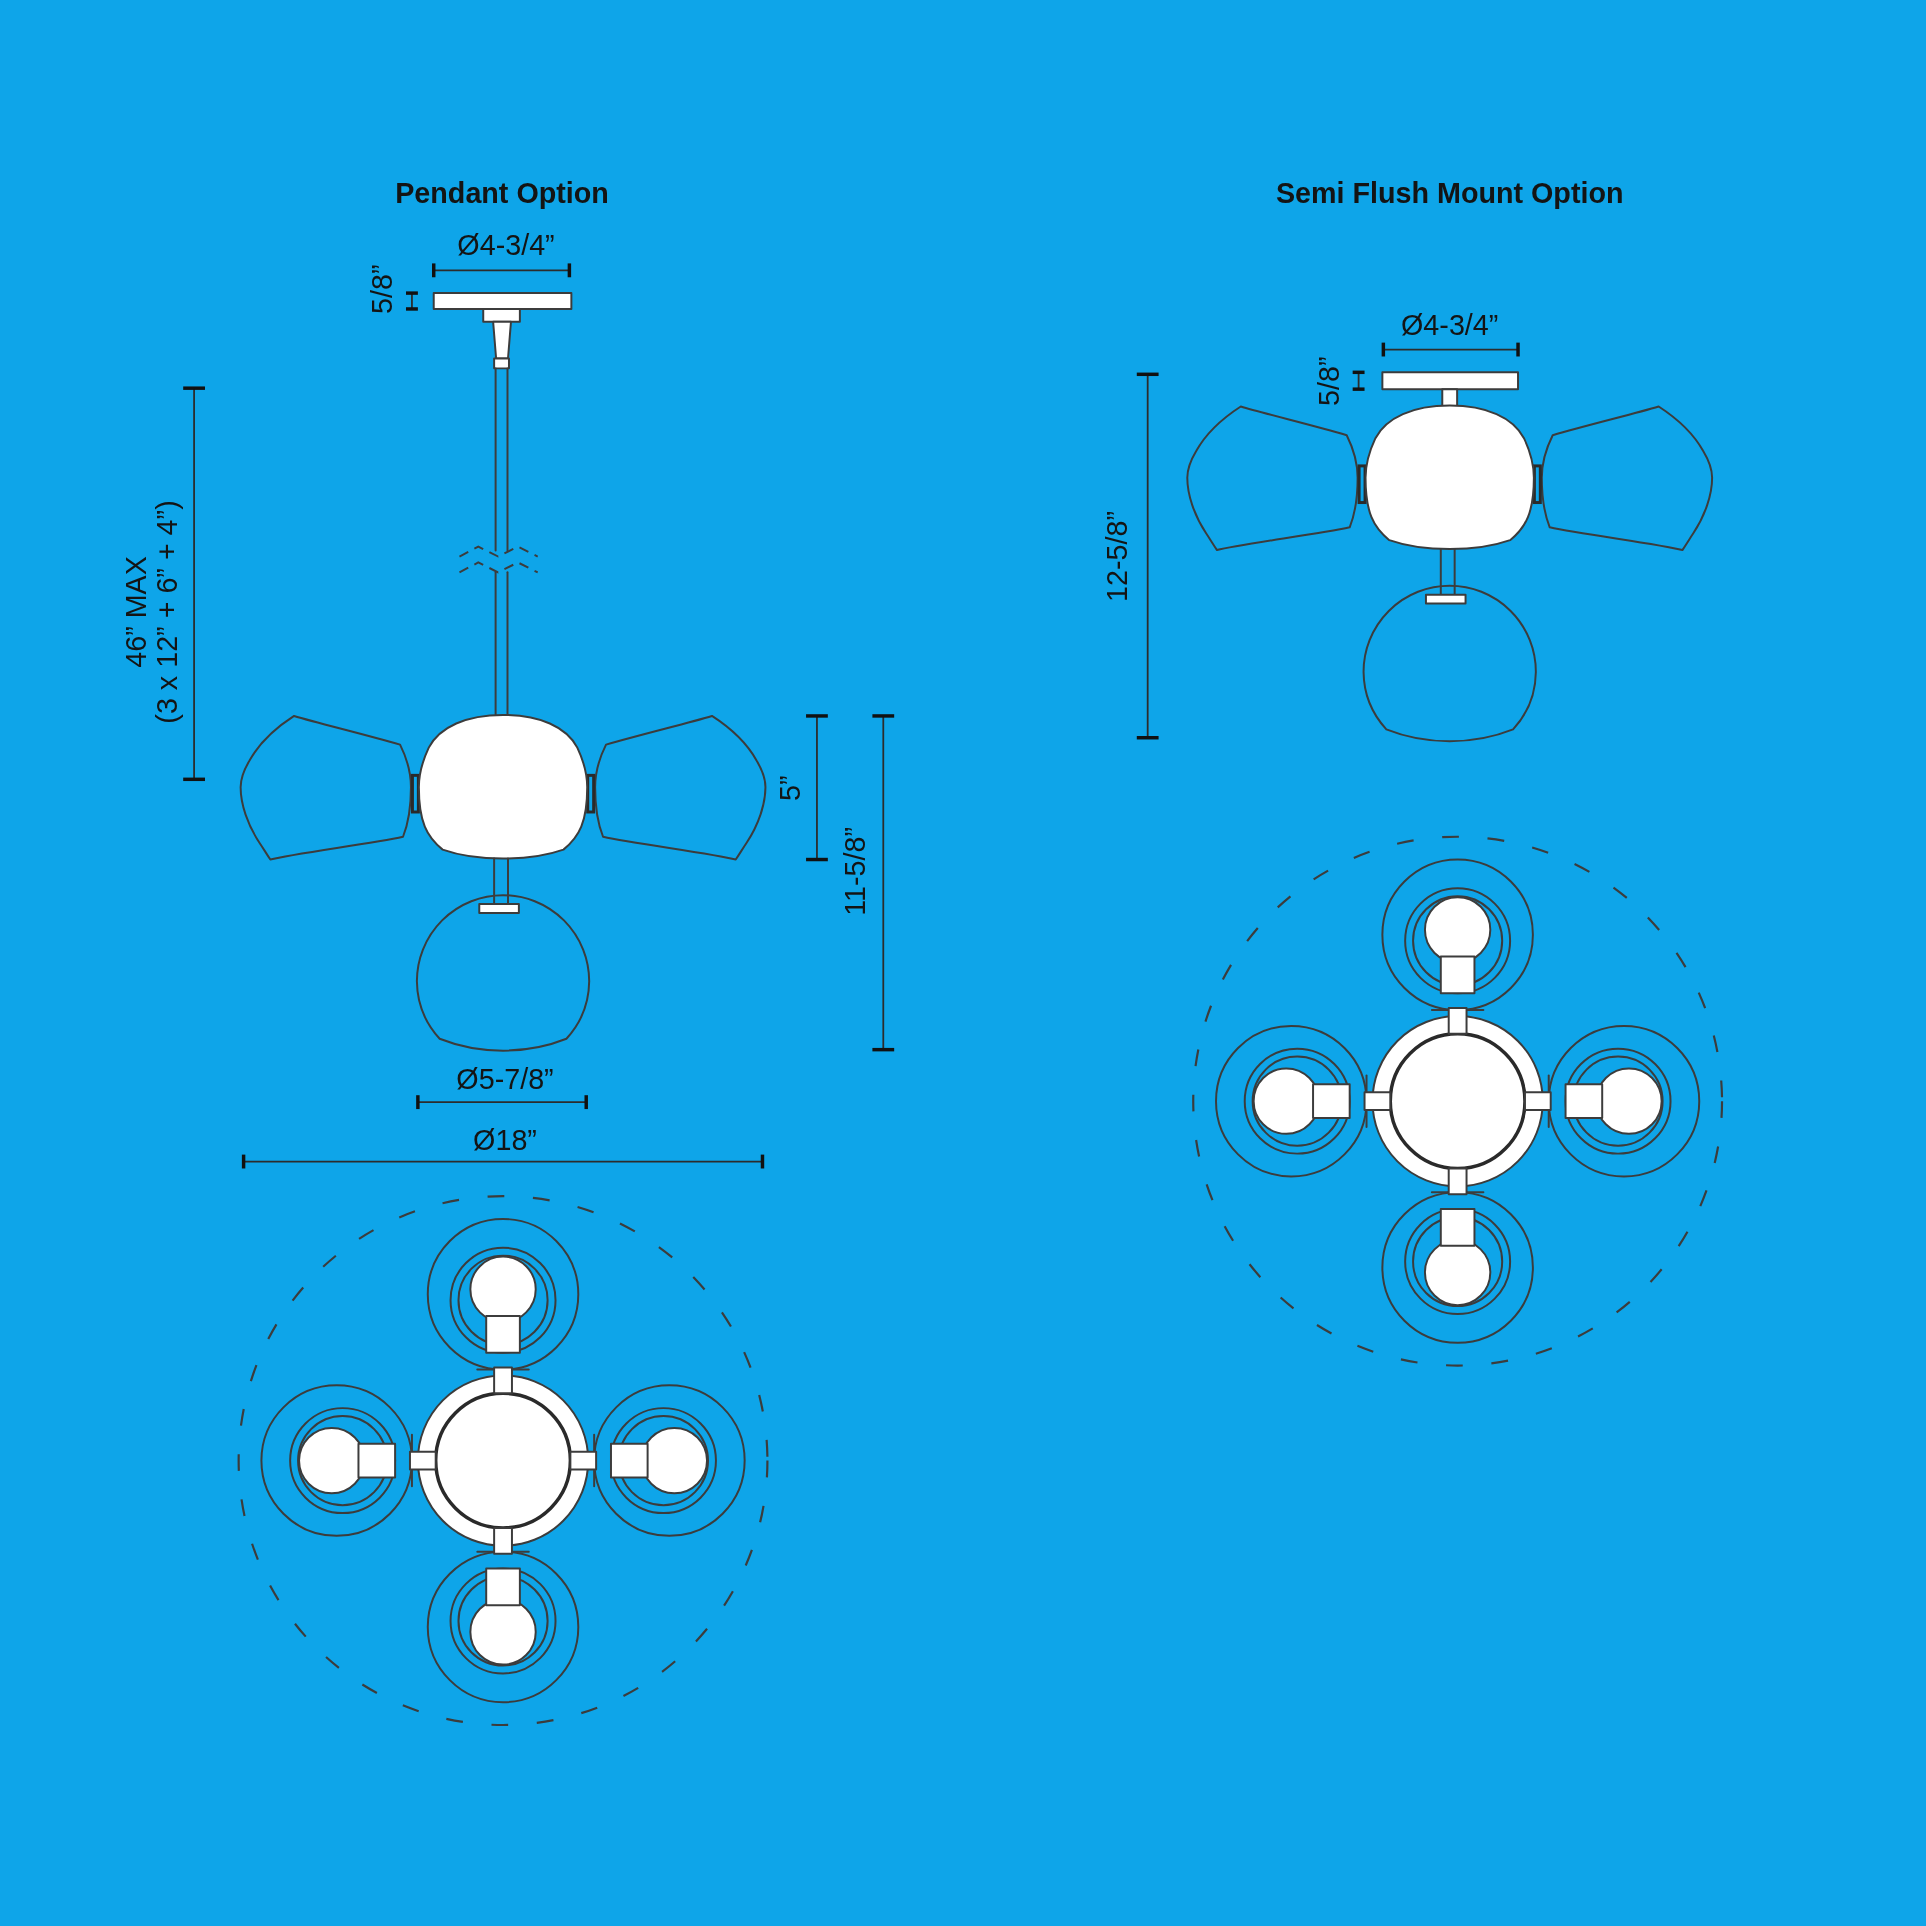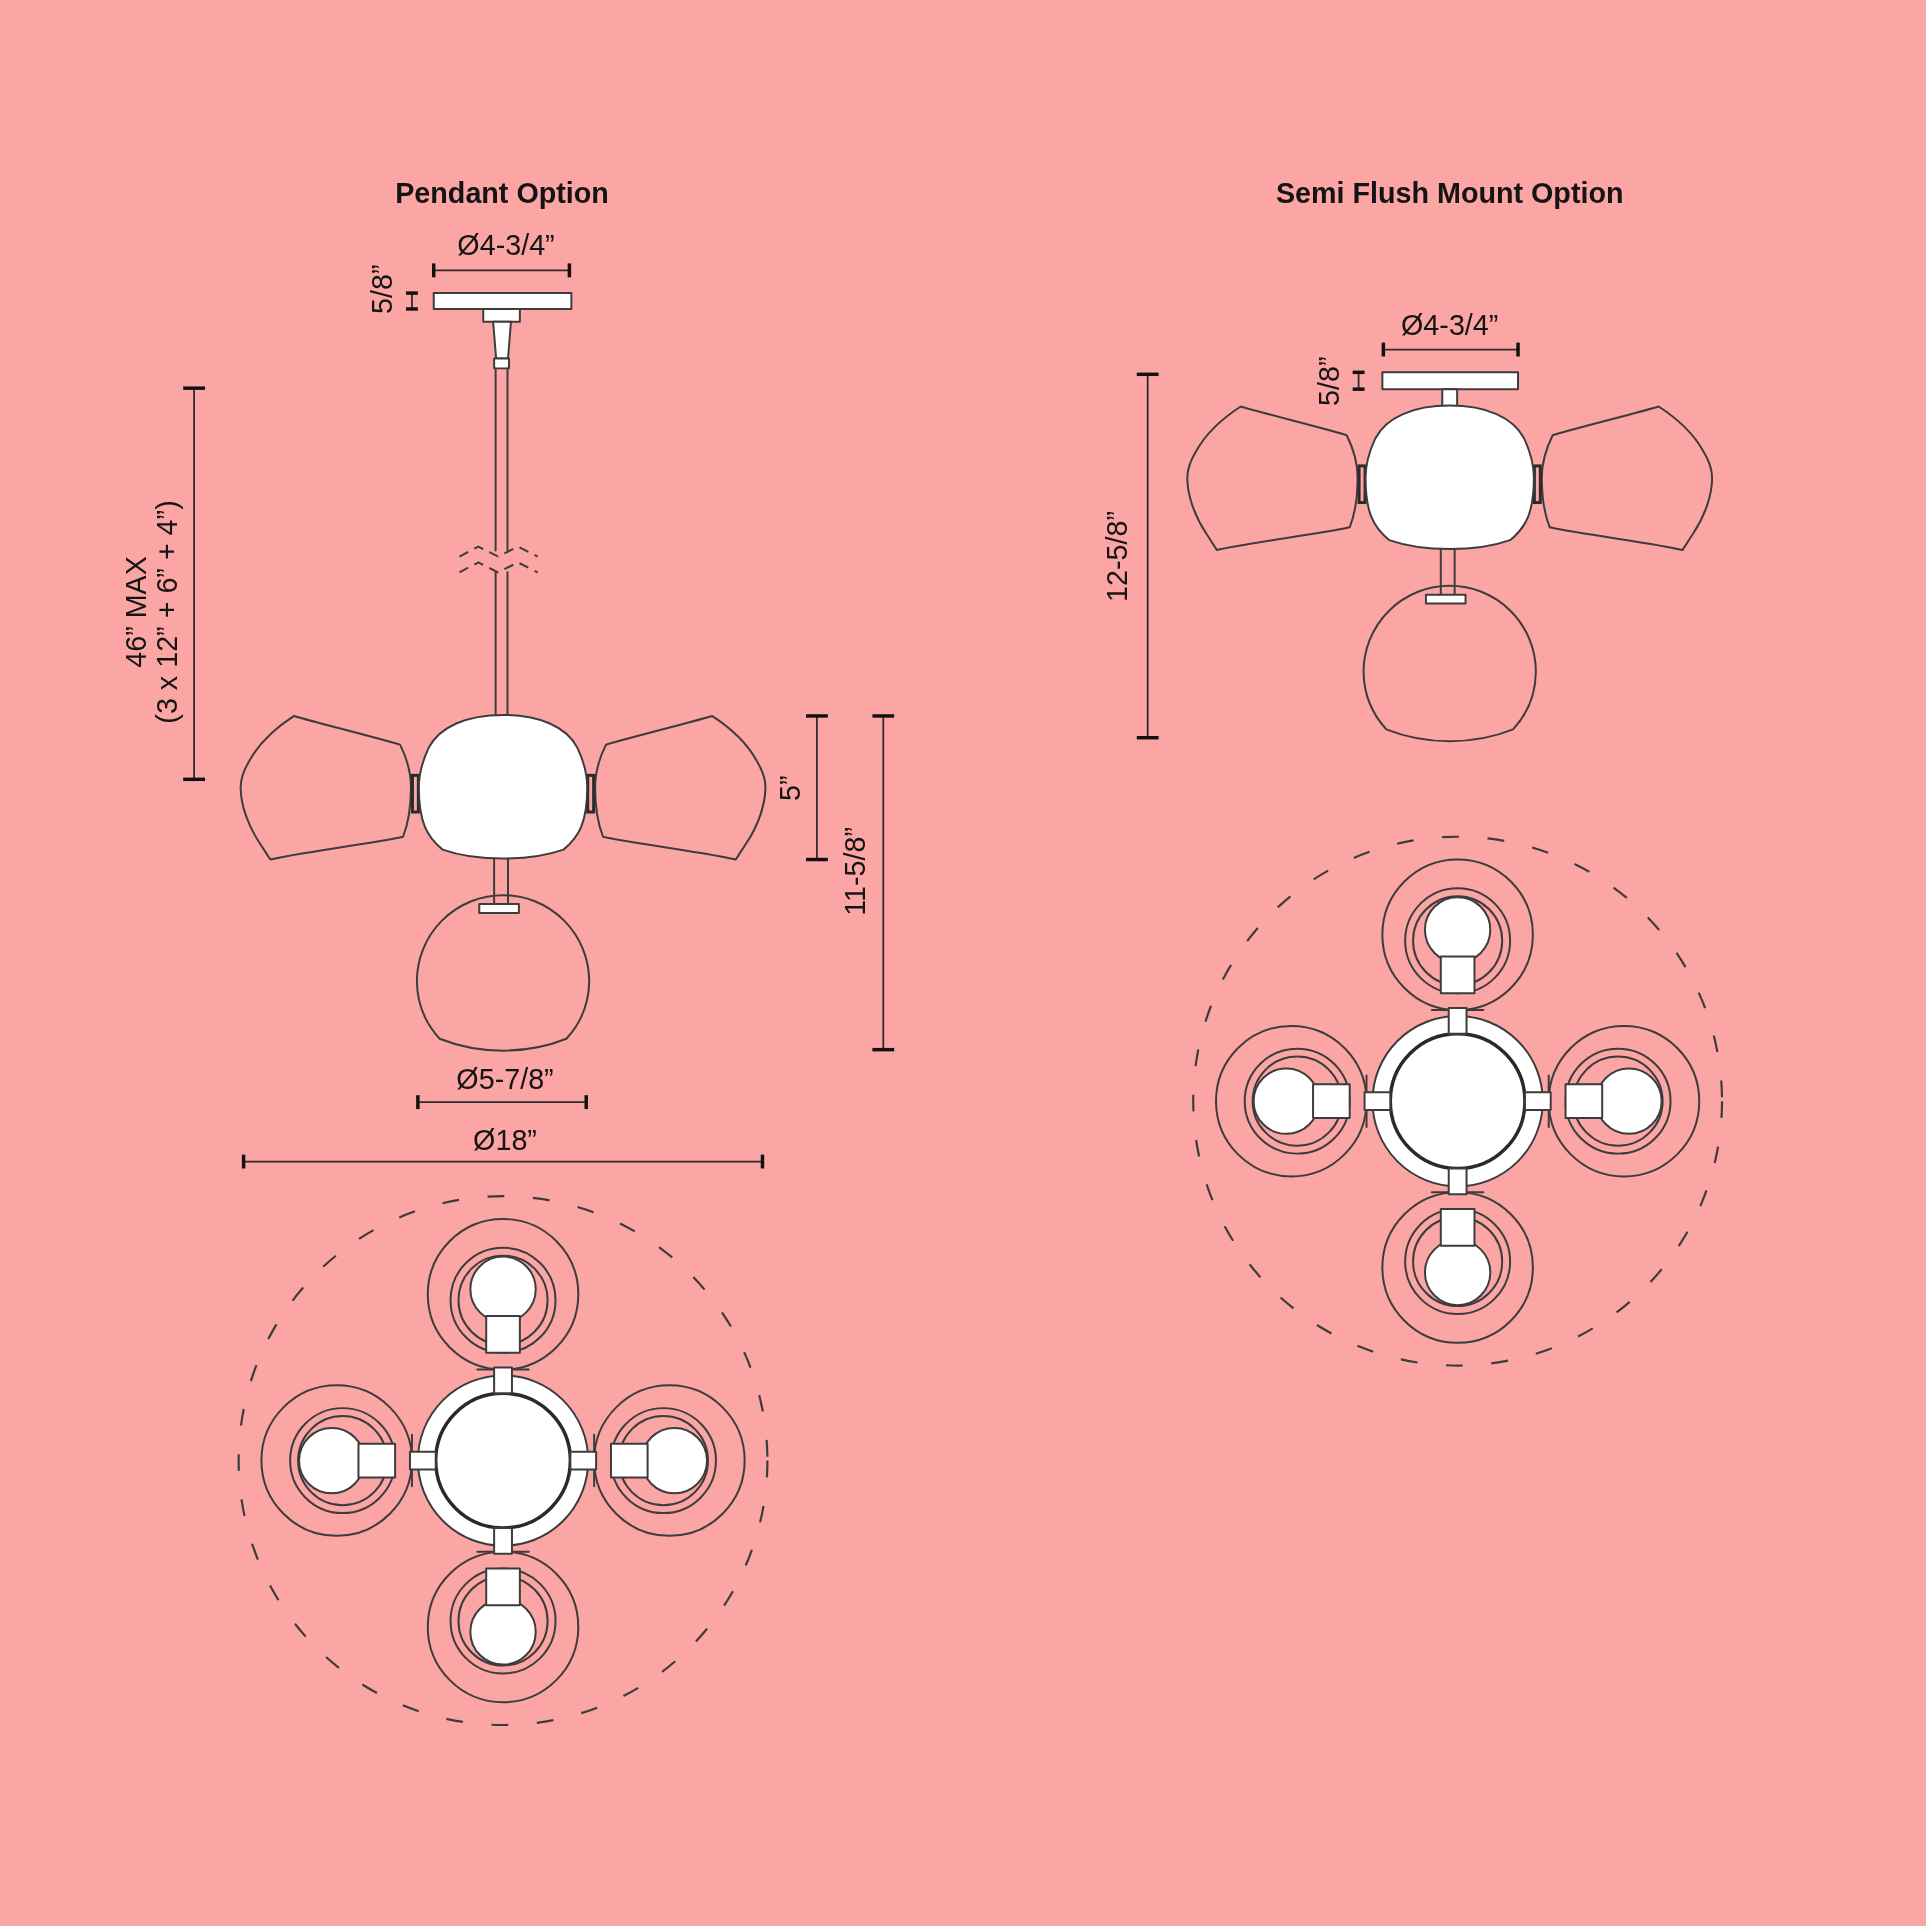--- a/index.html
+++ b/index.html
@@ -1,16 +1,16 @@
 <!DOCTYPE html>
 <html><head>
 <meta charset="utf-8">
 <style>
   html, body { margin:0; padding:0; background:#ffffff; }
-  .page { width:1927px; height:1927px; background:#fca5a5; position:relative; }
+  .page { width:1927px; height:1927px; background:#0ea5e9; position:relative; }
   svg { display:block; }
   
   .ln   { fill:none;    stroke:#3c3c3c; stroke-width:2; stroke-linecap:round; stroke-linejoin:round; }
   .lnf  { fill:#ffffff; stroke:#3c3c3c; stroke-width:2; stroke-linejoin:round; }
   .lens { fill:none;    stroke:#2a2a2a; stroke-width:3; }
   .boldc{ fill:none;    stroke:#2a2a2a; stroke-width:3.5; }
   .dashc{ fill:none;    stroke:#3c3c3c; stroke-width:2.2; stroke-dasharray:17 29; }
   
   .dim  { fill:none; stroke:#2c2c2c; stroke-width:1.8; }
   .tick { fill:none; stroke:#111111; stroke-width:3.5; }

